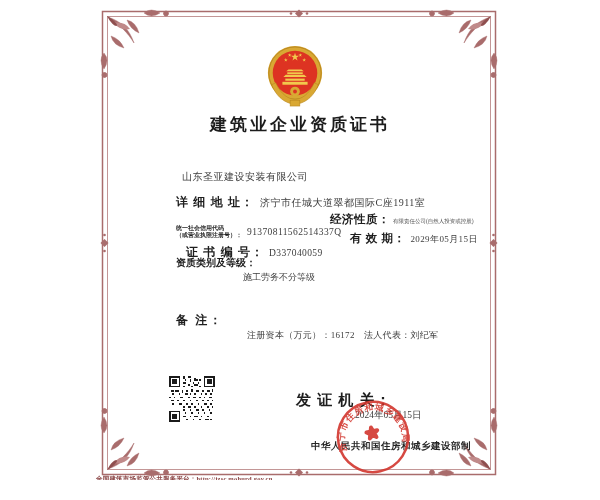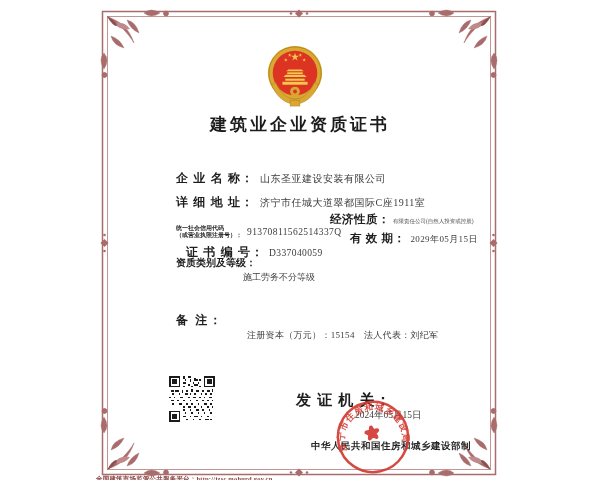--- a/index.html
+++ b/index.html
@@ -100,21 +100,20 @@
     </g>
     <circle cx="32" cy="49" r="5" fill="#d9a833"></circle>
     <circle cx="32" cy="49" r="2" fill="#dd3322"></circle>
     <path d="M8,42 C14,58 26,62 32,62 C38,62 50,58 56,42 L52,40 C46,53 38,57 32,57 C26,57 18,53 12,40 Z" fill="#d9a833" stroke="#b8861f" stroke-width="0.6"></path>
     <rect x="27" y="58" width="10" height="6" fill="#d9a833" stroke="#b8861f" stroke-width="0.6"></rect>
   </svg>
 
   <div class="title">建筑业企业资质证书</div>
 
   <div class="row row-company">
-    <span class="label lbl-lg">企 业 名 称：</span>
     <span class="value val-md">山东圣亚建设安装有限公司</span>
   </div>
 
   <div class="row row-address">
     <span class="label lbl-lg">详 细 地 址：</span>
     <span class="value val-md">济宁市任城大道翠都国际C座1911室</span>
   </div>
 
   <div class="row row-code">
     <span class="code-label">
@@ -136,21 +135,21 @@
 
   <div class="row row-valid">
     <span class="label lbl-md">有 效 期：</span>
     <span class="value val-sm" style="font-size:9px;">2029年05月15日</span>
   </div>
 
   <div class="abs label grade-label">资质类别及等级：</div>
   <div class="abs value grade-value">施工劳务不分等级</div>
 
   <div class="abs label remark-label">备 注：</div>
-  <div class="abs value remark-value">注册资本（万元）：15154　法人代表：刘纪军</div>
+  <div class="abs value remark-value">注册资本（万元）：16172　法人代表：刘纪军</div>
 
   <svg class="abs" style="left:169px;top:376px;" width="46" height="46" viewBox="0 0 29 29" shape-rendering="crispEdges">
     <rect width="29" height="29" fill="#ffffff"></rect>
     <g fill="#1b1b1b">
       <path d="M0,0h7v7h-7z M1,1v5h5v-5z" fill-rule="evenodd"></path>
       <rect x="2" y="2" width="3" height="3"></rect>
       <path d="M22,0h7v7h-7z M23,1v5h5v-5z" fill-rule="evenodd"></path>
       <rect x="24" y="2" width="3" height="3"></rect>
       <path d="M0,22h7v7h-7z M1,23v5h5v-5z" fill-rule="evenodd"></path>
       <rect x="2" y="24" width="3" height="3"></rect>

